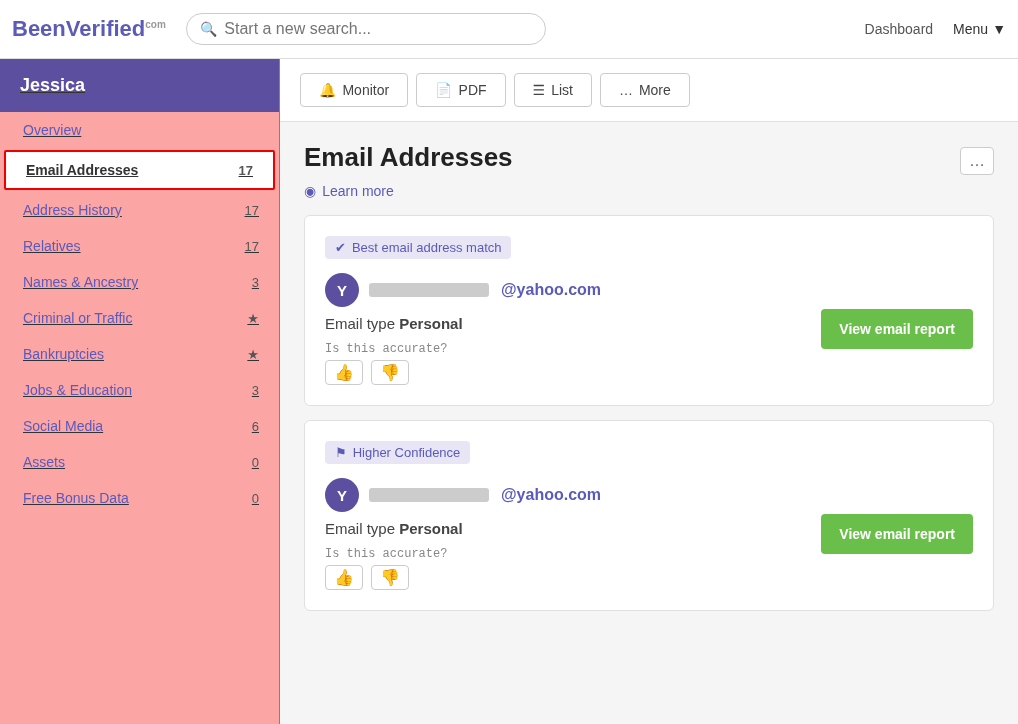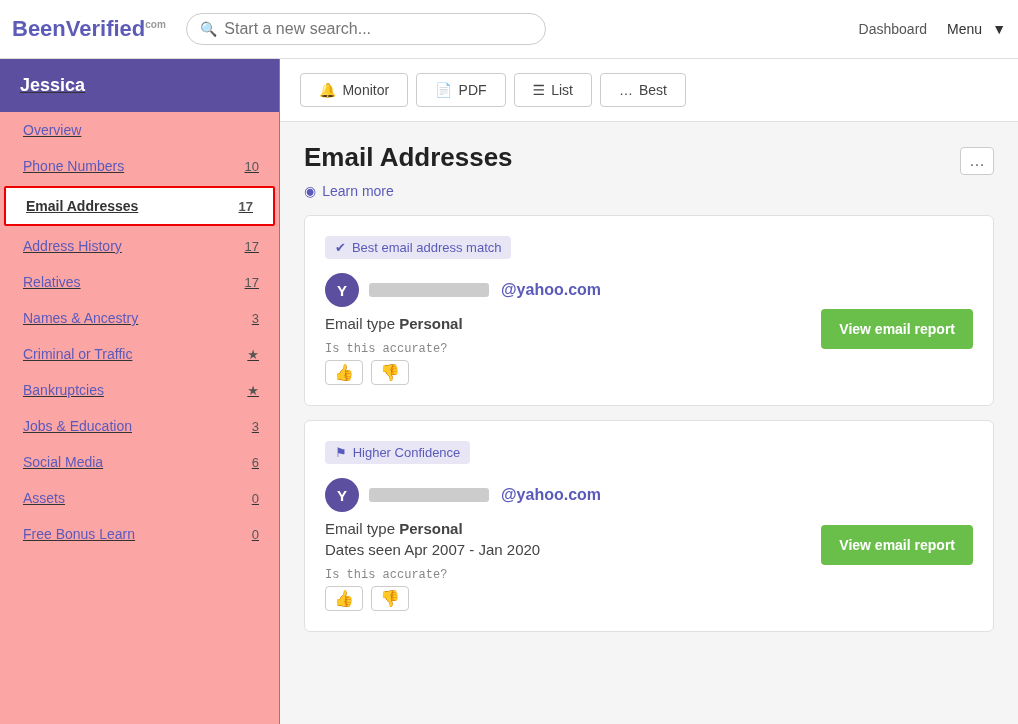--- a/index.html
+++ b/index.html
@@ -52,21 +52,21 @@
       gap: 20px;
     }
     .header-nav a {
       color: #555;
       text-decoration: none;
       font-size: 14px;
     }
     .header-nav .menu-btn {
       display: flex;
       align-items: center;
-      gap: 10px;
+      gap: 4px;
       cursor: pointer;
     }
 
     
     .main-layout {
       display: flex;
       min-height: calc(100vh - 56px);
     }
 
     
@@ -291,24 +291,20 @@
 
 <div class="main-layout">
 
   <div class="sidebar">
     <div class="sidebar-name">Jessica</div>
 
     <div class="sidebar-item">
       <span>Overview</span>
       <span class="badge"></span>
     </div>
-    <div class="sidebar-item">
-      <span>Phone Numbers</span>
-      <span class="badge">10</span>
-    </div>
     <div class="sidebar-item active">
       <span>Email Addresses</span>
       <span class="badge">17</span>
     </div>
     <div class="sidebar-item">
       <span>Address History</span>
       <span class="badge">17</span>
     </div>
     <div class="sidebar-item">
       <span>Relatives</span>
@@ -332,21 +328,21 @@
     </div>
     <div class="sidebar-item">
       <span>Social Media</span>
       <span class="badge">6</span>
     </div>
     <div class="sidebar-item">
       <span>Assets</span>
       <span class="badge">0</span>
     </div>
     <div class="sidebar-item">
-      <span>Free Bonus Learn</span>
+      <span>Free Bonus Data</span>
       <span class="badge">0</span>
     </div>
   </div>
 
   <div class="content">
 
     <div class="action-bar">
       <button class="action-btn">
         <span>🔔</span>
         <span>Monitor</span>
@@ -354,21 +350,21 @@
       <button class="action-btn">
         <span>📄</span>
         <span>PDF</span>
       </button>
       <button class="action-btn">
         <span>☰</span>
         <span>List</span>
       </button>
       <button class="action-btn">
         <span>…</span>
-        <span>Best</span>
+        <span>More</span>
       </button>
     </div>
 
     <div class="section">
       <div style="display:flex; align-items:center; justify-content:space-between; margin-bottom:4px;">
         <h1 class="section-title">Email Addresses</h1>
         <button class="more-icon-btn" style="position:static;">…</button>
       </div>
       <div class="learn-more">
         <span style="color:#5a5aba;">◉</span>
@@ -410,23 +406,20 @@
         <div class="email-row">
           <div class="email-info">
             <div class="email-address-row">
               <div class="email-avatar">Y</div>
               <span class="email-blurred"></span>
               <span class="email-domain">@yahoo.com</span>
             </div>
             <div class="email-meta">
               <span>Email type</span> <strong>Personal</strong>
             </div>
-            <div class="email-meta">
-              <span>Dates seen</span> <span>Apr 2007 - Jan 2020</span>
-            </div>
             <div class="accuracy">
               <div class="accuracy-label">Is this accurate?</div>
               <div class="thumbs">
                 <button class="thumb-btn">👍</button>
                 <button class="thumb-btn">👎</button>
               </div>
             </div>
           </div>
           <button class="view-report-btn">View email report</button>
         </div>

